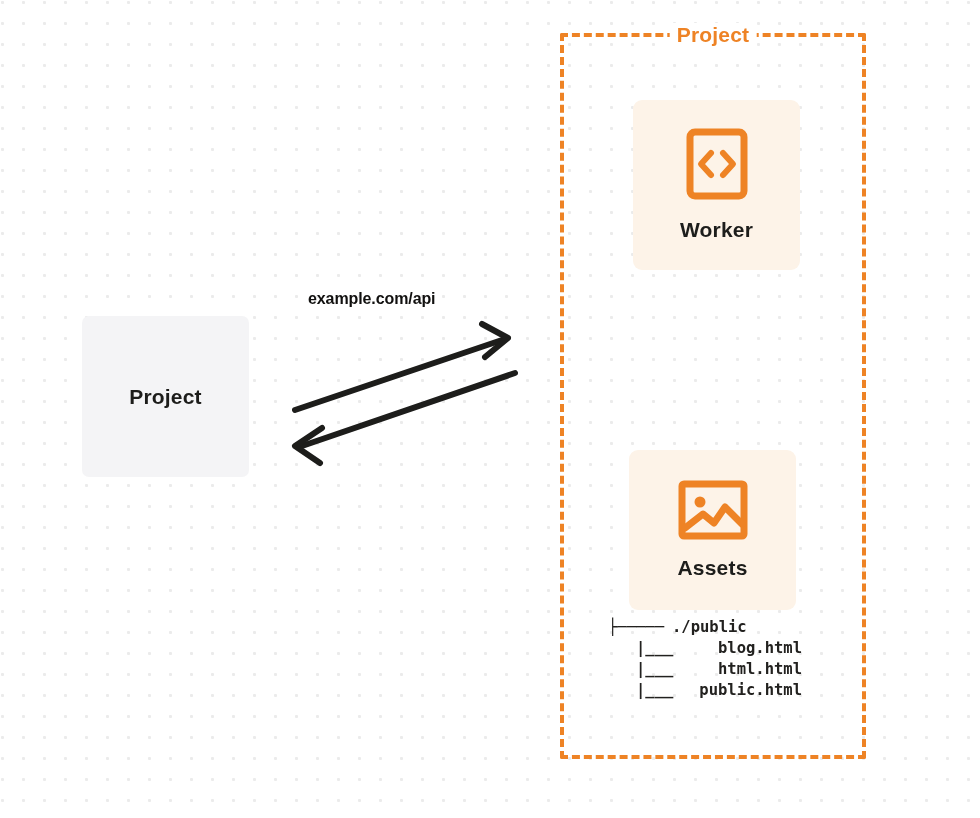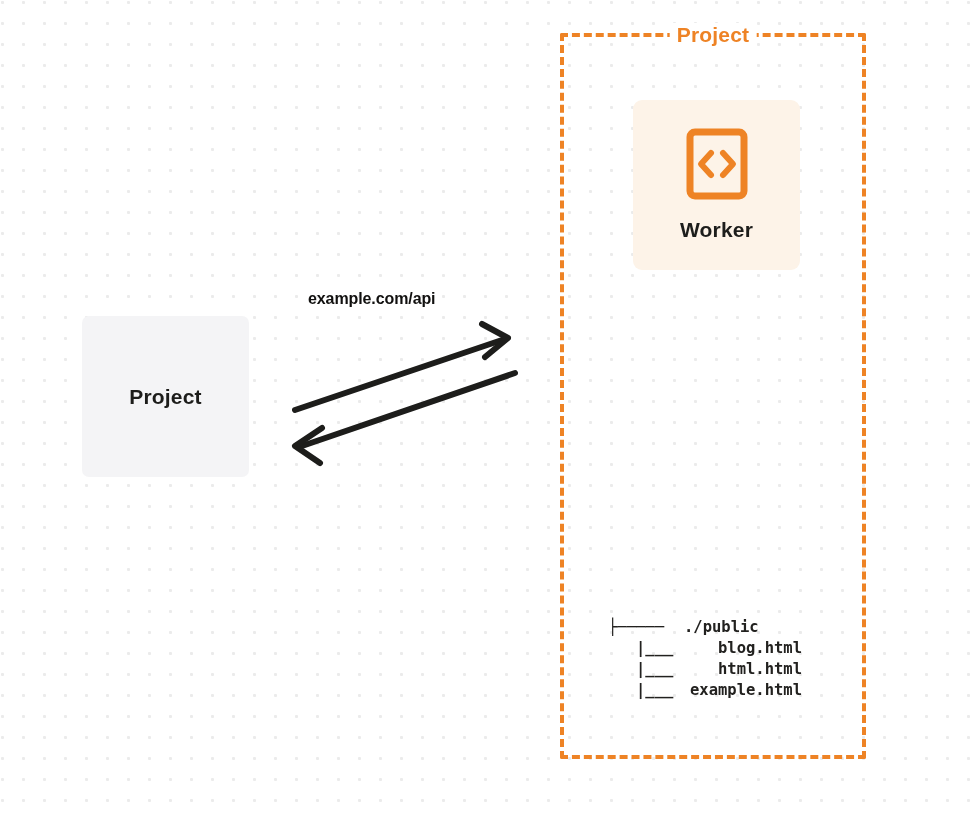--- a/index.html
+++ b/index.html
@@ -142,21 +142,20 @@
     height: 21px;
   }
   #file-tree .tree-branch {
     flex: 0 0 auto;
     white-space: pre;
   }
   #file-tree .tree-name {
     flex: 1 1 auto;
     text-align: right;
     white-space: pre;
-    margin-left: 12px;
   }
   #file-tree .tree-row.root .tree-name {
     text-align: left;
     padding-left: 8px;
   }
 </style>
 </head>
 <body>
 
 <div id="canvas">
@@ -189,33 +188,43 @@
     <span class="card-icon">
       <svg width="62" height="72" viewBox="0 0 62 72">
         <rect x="4" y="4" width="54" height="64" rx="5" ry="5" fill="none" stroke="#ee8325" stroke-width="7"></rect>
         <polyline points="25,25 15,36 25,47" fill="none" stroke="#ee8325" stroke-width="6" stroke-linecap="round" stroke-linejoin="round"></polyline>
         <polyline points="37,25 47,36 37,47" fill="none" stroke="#ee8325" stroke-width="6" stroke-linecap="round" stroke-linejoin="round"></polyline>
       </svg>
     </span>
     <span class="card-label">Worker</span>
   </div>
 
+  <div id="assets-card" class="service-card">
+    <span class="card-icon">
+      <svg width="70" height="60" viewBox="0 0 70 60">
+        <rect x="4" y="4" width="62" height="52" rx="2" ry="2" fill="none" stroke="#ee8325" stroke-width="7"></rect>
+        <circle cx="22" cy="22" r="5.5" fill="#ee8325"></circle>
+        <polyline points="7,48 25,34 36,43 47,27 64,44" fill="none" stroke="#ee8325" stroke-width="7" stroke-linecap="round" stroke-linejoin="round"></polyline>
+      </svg>
+    </span>
+    <span class="card-label">Assets</span>
+  </div>
 
   <div id="file-tree">
     <div class="tree-row root">
       <span class="tree-branch">├─────</span>
       <span class="tree-name">./public</span>
     </div>
     <div class="tree-row">
       <span class="tree-branch">   |___</span>
       <span class="tree-name">blog.html</span>
     </div>
     <div class="tree-row">
       <span class="tree-branch">   |___</span>
       <span class="tree-name">html.html</span>
     </div>
     <div class="tree-row">
       <span class="tree-branch">   |___</span>
-      <span class="tree-name">example.html</span>
+      <span class="tree-name">public.html</span>
     </div>
   </div>
 
 </div>
 
 </body></html>

